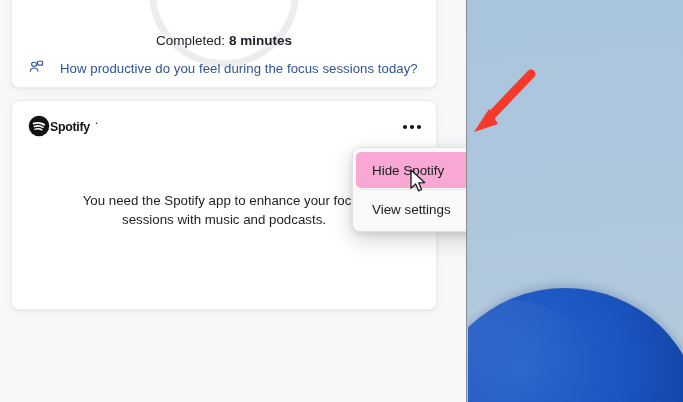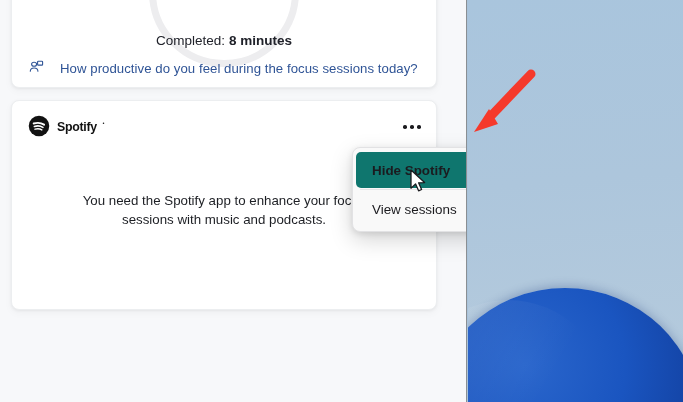--- a/index.html
+++ b/index.html
@@ -86,21 +86,21 @@
     text-decoration: none;
     letter-spacing: .05px;
   }
 
   .card-spotify {
     left: 11px; top: 100px;
     width: 426px; height: 210px;
   }
   .sp-header {
     position: absolute; left: 16px; top: 14px;
-    display: flex; align-items: center; gap: 7px;
+    display: flex; align-items: center; 
   }
   .sp-logo { width: 22px; height: 22px; display:block; }
   .sp-word { height: 15px; display:block; }
 
   .more-btn {
     position: absolute; right: 10px; top: 14px;
     width: 28px; height: 24px;
     display: flex; align-items: center; justify-content: center;
     gap: 3.5px;
     border-radius: 4px;
@@ -137,21 +137,21 @@
   }
   .ctx-item {
     height: 36px;
     display: flex; align-items: center;
     padding-left: 16px;
     font-size: 13.4px;
     color: #1b1b1f;
     border-radius: 5px;
     cursor: default;
   }
-  .ctx-item.hover { background: #0f766e; font-weight: bold; }
+  .ctx-item.hover { background: #f9a8d4; }
   .ctx-sep {
     height: 1px;
     background: #e6e6e8;
     margin: 1px 4px;
   }
 
   
   .cursor { position: absolute; left: 409px; top: 169px; z-index: 60; }
 
   
@@ -218,21 +218,21 @@
 
       <div class="sp-body">You need the Spotify app to enhance your focus sessions with music and podcasts.</div>
     </div>
 
     <div class="ctx-menu">
       <div class="ctx-item hover">
         <span>Hide Spotify</span>
       </div>
       <div class="ctx-sep"></div>
       <div class="ctx-item">
-        <span>View sessions</span>
+        <span>View settings</span>
       </div>
     </div>
 
   </div>
 
   <span class="anno-arrow">
     <svg width="90" height="90" viewBox="0 0 90 90" xmlns="http://www.w3.org/2000/svg">
       <path d="M69 12 L27 56" stroke="#f5392b" stroke-width="9" stroke-linecap="round"></path>
       <path d="M12 70 L36 62 L27 47 Z" fill="#f5392b"></path>
     </svg>

